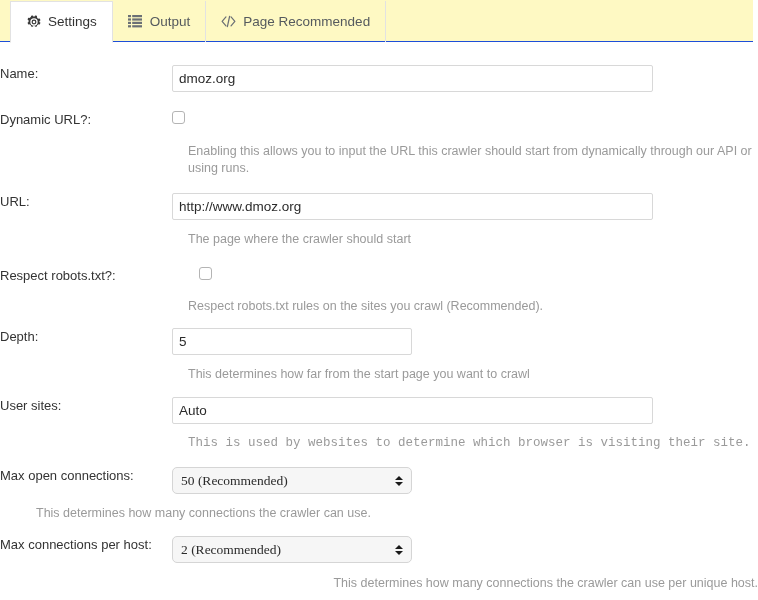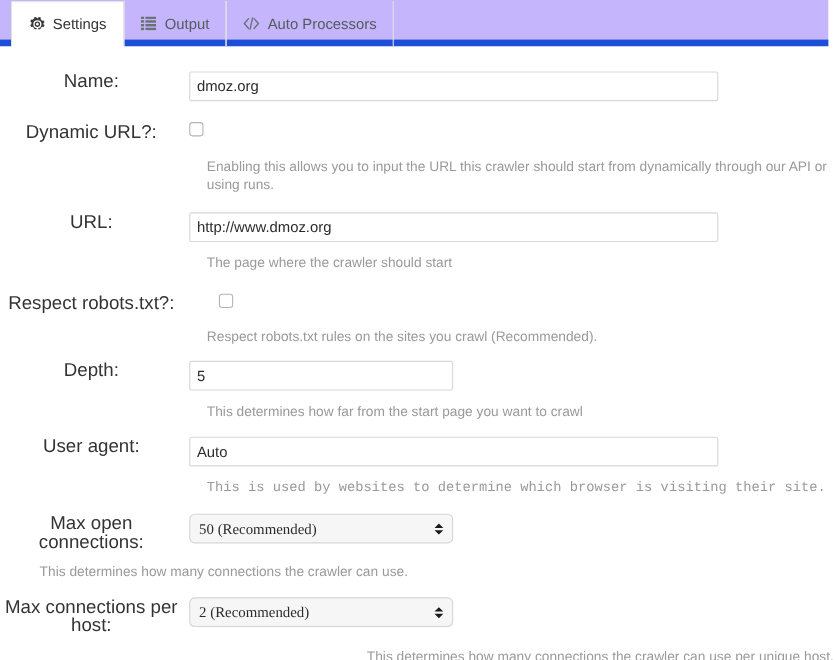--- a/index.html
+++ b/index.html
@@ -16,22 +16,22 @@
     overflow: hidden;
   }
 
   
   .tabstrip {
     position: absolute;
     left: 0;
     top: 0;
     width: 753px;
     height: 42px;
-    background: #c4b5fd;
-    border-bottom: 6px solid #1d4ed8;
+    background: #fef9c3;
+    border-bottom: 1px solid #1d4ed8;
     box-sizing: border-box;
   }
   .tabs {
     position: absolute;
     left: 10px;
     top: 1px;
     display: flex;
     align-items: stretch;
     height: 41px;
   }
@@ -80,24 +80,24 @@
     width: 758px;
   }
   .row {
     display: flex;
     align-items: flex-start;
     padding: 0;
   }
   .label {
     width: 172px;
     flex: 0 0 172px;
-    text-align: center;
+    text-align: left;
     padding-right: 6px;
     box-sizing: border-box;
-    font-size: 17px;
+    font-size: 13px;
     color: #333333;
     line-height: 17px;
   }
   .control {
     flex: 1 1 auto;
     min-width: 0;
   }
   .help {
     color: #9a9a9a;
     font-size: 12.5px;
@@ -221,21 +221,21 @@
     </div>
 
     <div class="tab">
       <span class="tab-icon">
         <svg width="16" height="13" viewBox="0 0 16 13">
           <path d="M5.3 1.6 1.2 6.4l4.1 4.8" fill="none" stroke="#6b7075" stroke-width="1.3" stroke-linecap="round" stroke-linejoin="round"></path>
           <path d="M10.7 1.6l4.1 4.8-4.1 4.8" fill="none" stroke="#6b7075" stroke-width="1.3" stroke-linecap="round" stroke-linejoin="round"></path>
           <path d="M9.2 0.9 6.8 11.9" fill="none" stroke="#6b7075" stroke-width="1.3" stroke-linecap="round"></path>
         </svg>
       </span>
-      <span class="tab-label">Auto Processors</span>
+      <span class="tab-label">Page Recommended</span>
     </div>
 
   </div>
 </div>
 
 <div class="form">
 
   <div class="row sp-name">
     <div class="label">Name:</div>
     <div class="control">
@@ -269,21 +269,21 @@
 
   <div class="row sp-dep">
     <div class="label">Depth:</div>
     <div class="control">
       <input class="text w-small" type="text" value="5" style="">
     </div>
   </div>
   <div class="help sp-help4">This determines how far from the start page you want to crawl</div>
 
   <div class="row sp-ua">
-    <div class="label">User agent:</div>
+    <div class="label">User sites:</div>
     <div class="control">
       <input class="text w-wide" type="text" value="Auto" style="">
     </div>
   </div>
   <div class="help sp-help5">This is used by websites to determine which browser is visiting their site.</div>
 
   <div class="row sp-moc">
     <div class="label">Max open connections:</div>
     <div class="control">
       <span class="selectwrap">

